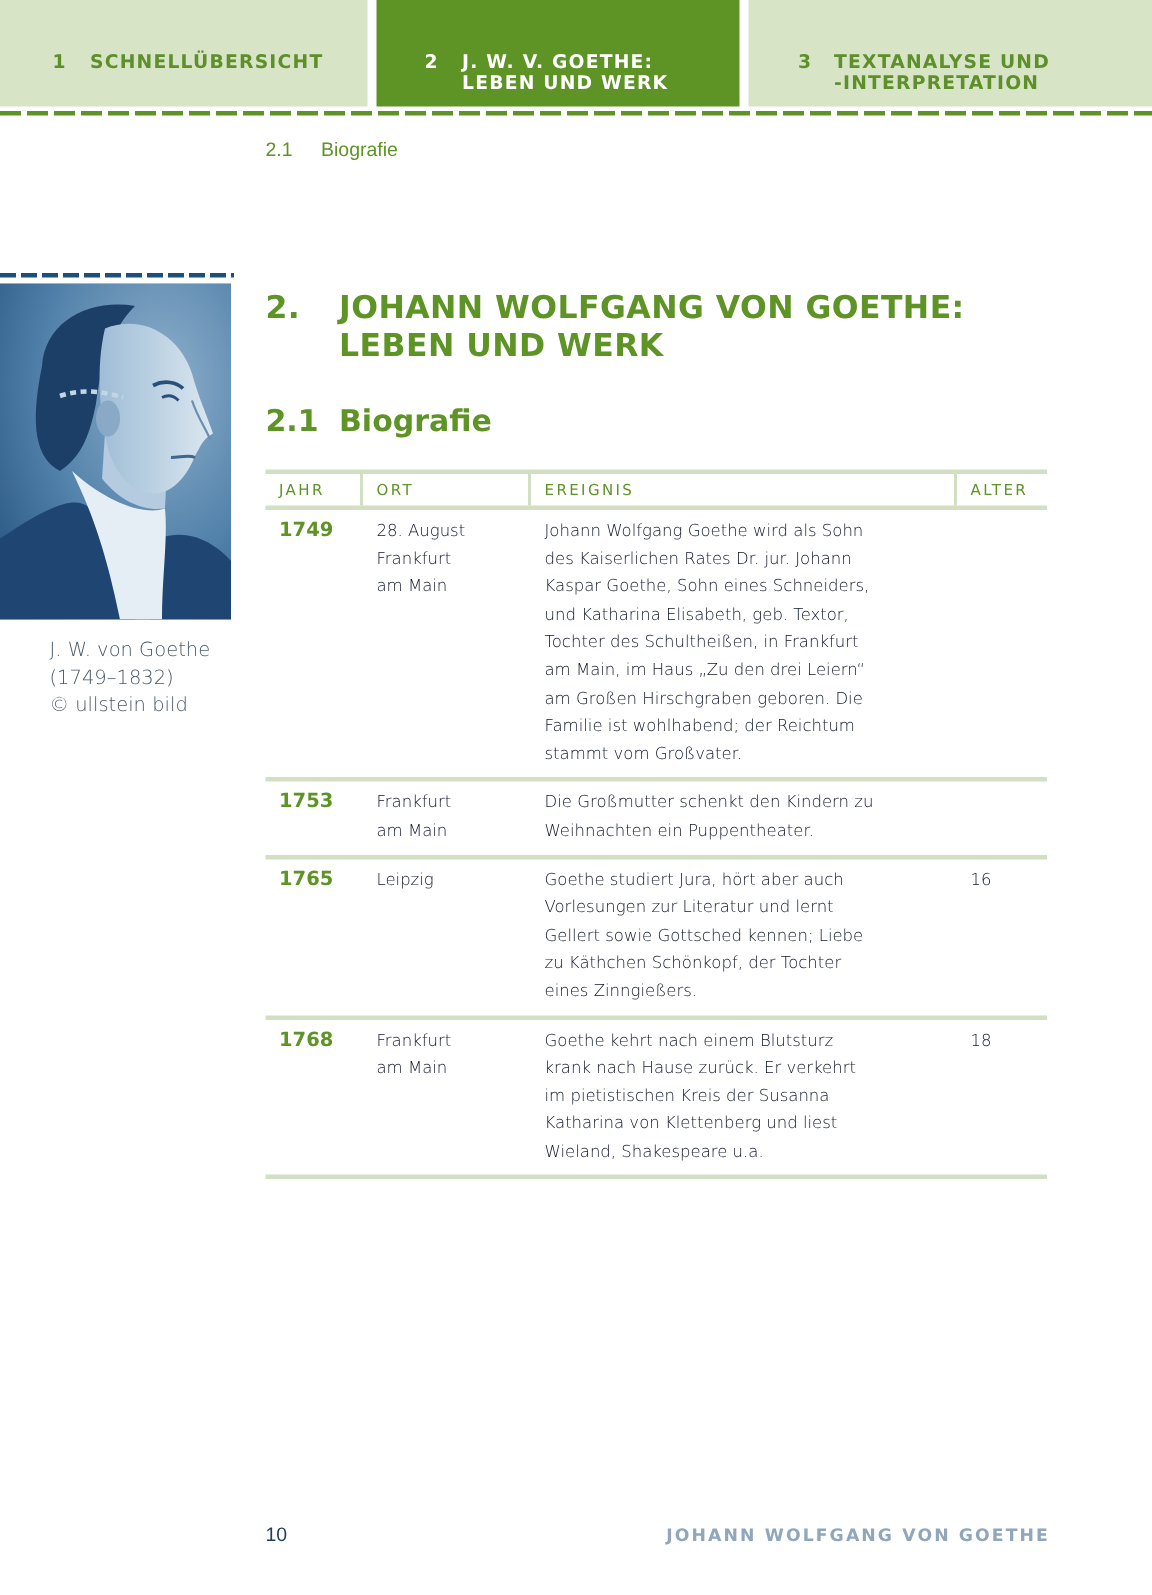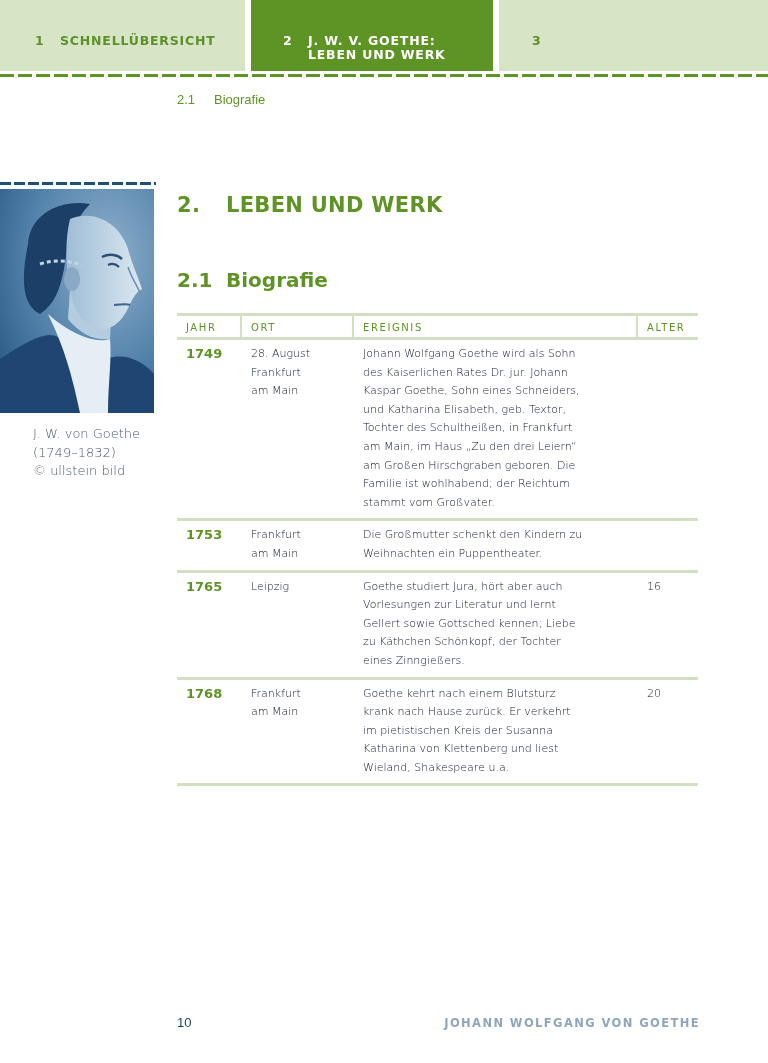--- a/index.html
+++ b/index.html
@@ -77,20 +77,24 @@
   </div>
   <div class="tab active" id="tab2">
     <span class="num">2</span>
     <span class="lbl">
       <span class="cell-line">J. W. V. GOETHE:</span>
       <span class="cell-line">LEBEN UND WERK</span>
     </span>
   </div>
   <div class="tab" id="tab3">
     <span class="num">3</span>
+    <span class="lbl">
+      <span class="cell-line">TEXTANALYSE UND</span>
+      <span class="cell-line">-INTERPRETATION</span>
+    </span>
   </div>
 </nav>
 <div class="dash-rule"></div>
 
 <div class="running-head">
   <span class="rh-num">2.1</span><span>Biografie</span>
 </div>
 
 <div class="side-dash"></div>
 <div class="portrait" role="img" aria-label="Portrait of J. W. von Goethe">
@@ -130,20 +134,21 @@
 </div>
 <div class="caption">
   <div>J. W. von Goethe</div>
   <div>(1749–1832)</div>
   <div>© ullstein bild</div>
 </div>
 
 <h1 class="h1">
   <span class="h1-num">2.</span>
   <span class="h1-text">
+    <span class="cell-line">JOHANN WOLFGANG VON GOETHE:</span>
     <span class="cell-line">LEBEN UND WERK</span>
   </span>
 </h1>
 <h2 class="h2">
   <span class="h2-num">2.1</span><span>Biografie</span>
 </h2>
 
 <table class="bio-table">
   <colgroup>
       <col class="col-year">
@@ -227,20 +232,20 @@
           <span class="cell-line">am Main</span>
         </td>
         <td class="event">
           <span class="cell-line">Goethe kehrt nach einem Blutsturz</span>
           <span class="cell-line">krank nach Hause zurück. Er verkehrt</span>
           <span class="cell-line">im pietistischen Kreis der Susanna</span>
           <span class="cell-line">Katharina von Klettenberg und liest</span>
           <span class="cell-line">Wieland, Shakespeare u.a.</span>
         </td>
         <td class="age">
-          <span class="cell-line">20</span>
+          <span class="cell-line">18</span>
         </td>
       </tr>
     </tbody>
 </table>
 
 <div class="page-num">10</div>
 <div class="footer-title">JOHANN WOLFGANG VON GOETHE</div>
 
 </body></html>

